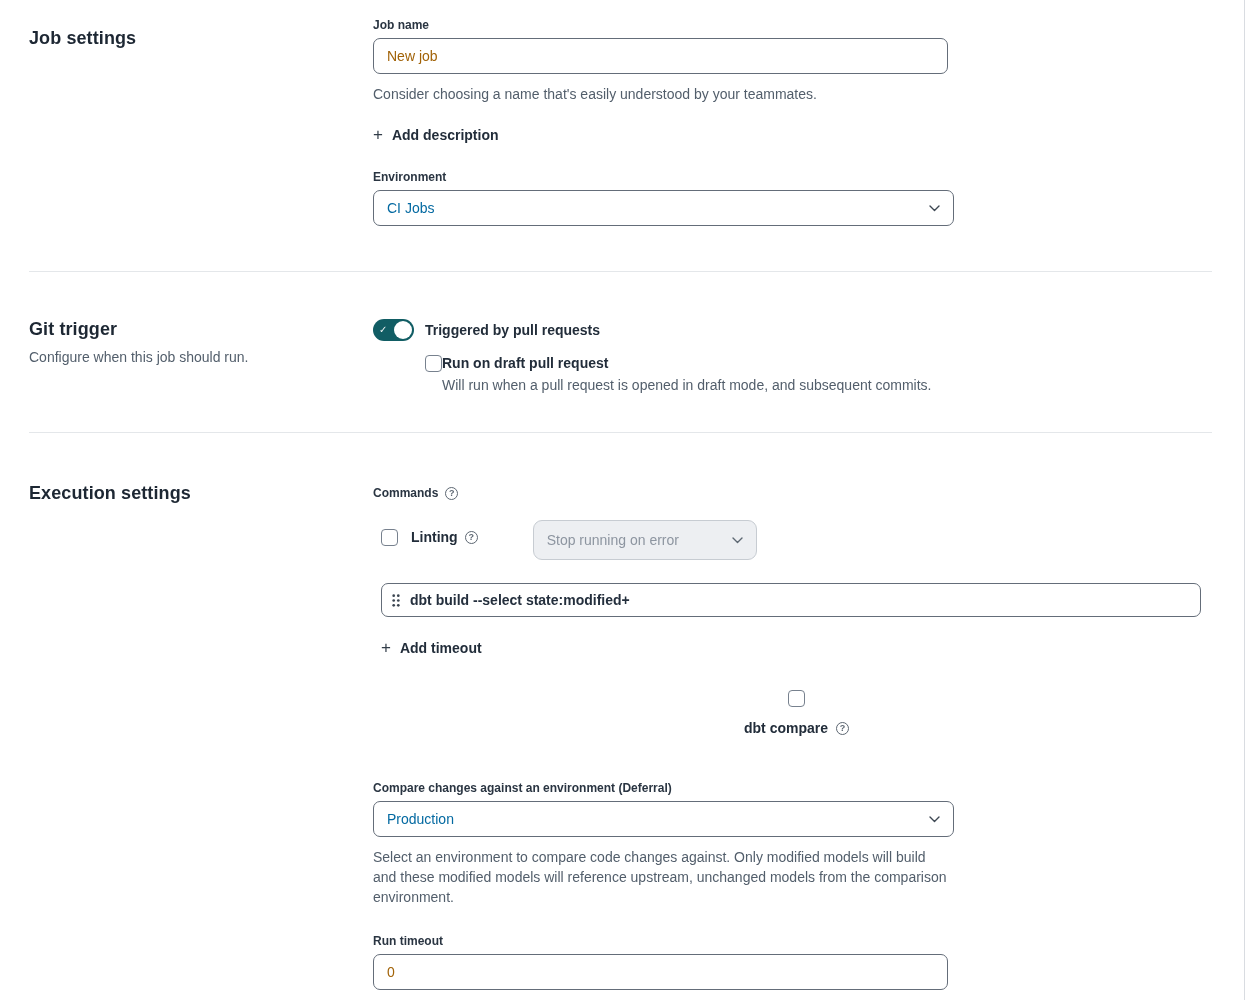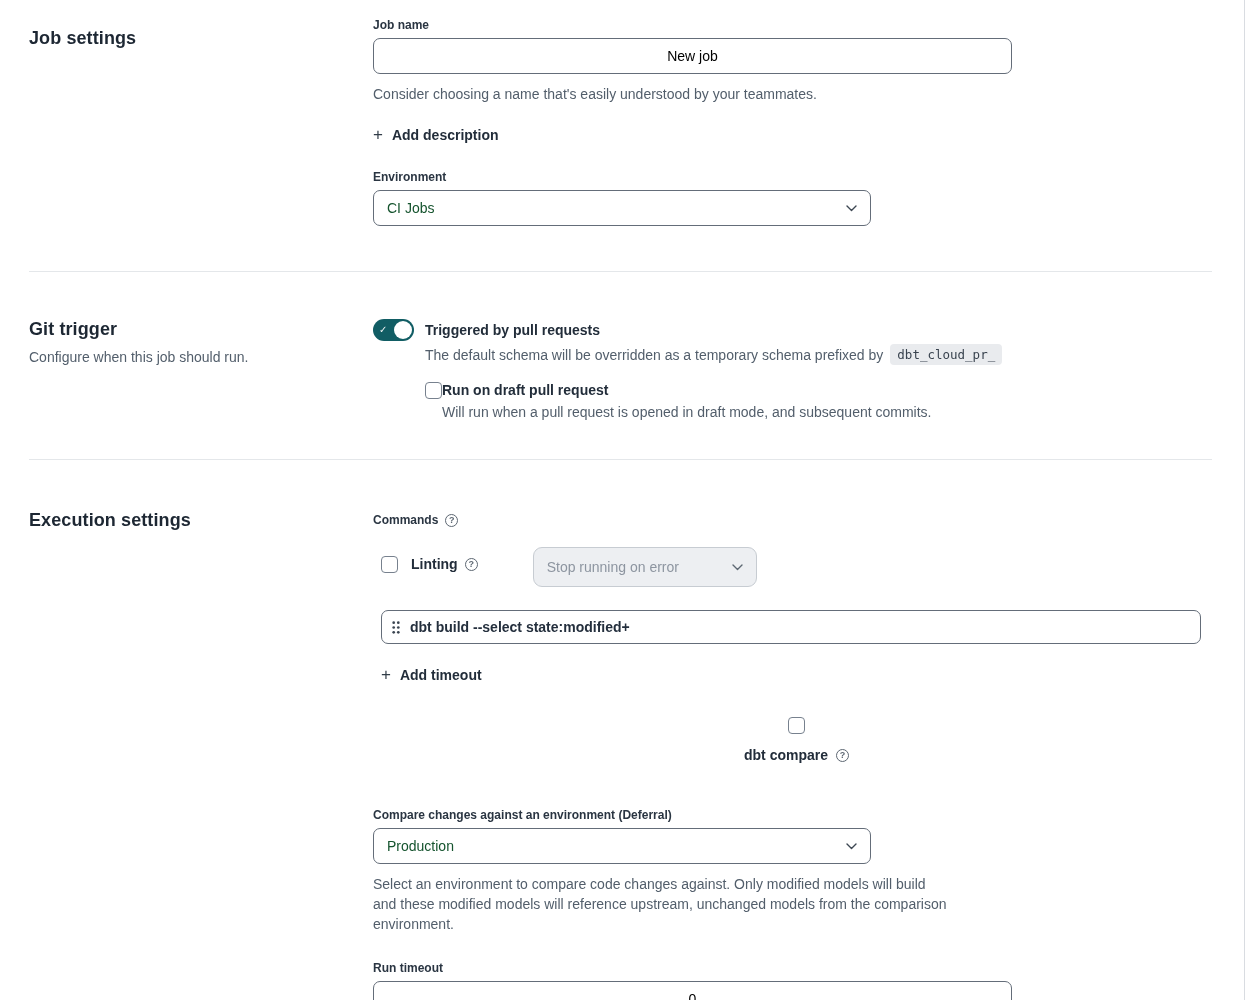--- a/index.html
+++ b/index.html
@@ -25,35 +25,35 @@
     font-size: 18px; font-weight: 700; color: #1d2733; letter-spacing: 0.1px;
   }
   .section-subtitle {
     font-size: 14px; color: #525e6b; margin-top: 9px;
   }
 
   .field-label {
     display: block; font-size: 12px; font-weight: 700; color: #2a3542;
   }
   .text-input {
-    width: 639px; height: 36px;
+    width: 575px; height: 36px;
     border: 1px solid #646d79; border-radius: 7px;
-    padding: 0 13px; font-size: 14px; color: #000000;
+    padding: 0 13px; font-size: 14px; color: #a16207;
     font-family: "Liberation Sans", "DejaVu Sans", sans-serif;
-    background: #fff; outline: none; display: block; text-align: center;
+    background: #fff; outline: none; display: block;
   }
   .help-text {
     font-size: 14px; color: #525e6b; line-height: 20px; max-width: 575px;
   }
 
   .select-box {
-    width: 498px; height: 36px;
+    width: 581px; height: 36px;
     border: 1px solid #646d79; border-radius: 7px;
     background: #fff; display: flex; align-items: center;
-    padding: 0 13px; font-size: 14px; color: #14532d;
+    padding: 0 13px; font-size: 14px; color: #0369a1;
     cursor: pointer;
   }
   .select-box .select-value { flex: 1; }
   .chevron-icon { display: inline-flex; color: #3d4752; }
 
   .link-button {
     display: inline-flex; align-items: center; gap: 9px;
     background: none; border: none; cursor: pointer;
     font-size: 14px; font-weight: 700; color: #222d3a;
     font-family: "Liberation Sans", "DejaVu Sans", sans-serif;
@@ -186,24 +186,20 @@
       <div class="section-subtitle">Configure when this job should run.</div>
     </div>
     <div class="section-right">
       <div class="toggle-row">
         <div class="toggle" role="switch" aria-checked="true">
           <span class="check">✓</span>
           <span class="knob"></span>
         </div>
         <div class="toggle-text">
           <div class="bold-label">Triggered by pull requests</div>
-          <div class="toggle-desc">
-            <span>The default schema will be overridden as a temporary schema prefixed by</span>
-            <span class="code-badge">dbt_cloud_pr_</span>
-          </div>
 
           <div class="draft-row" style="margin-left:0">
             <input type="checkbox" class="checkbox" style="">
             <div>
               <div class="bold-label">Run on draft pull request</div>
               <div class="draft-desc">Will run when a pull request is opened in draft mode, and subsequent commits.</div>
             </div>
           </div>
         </div>
       </div>

